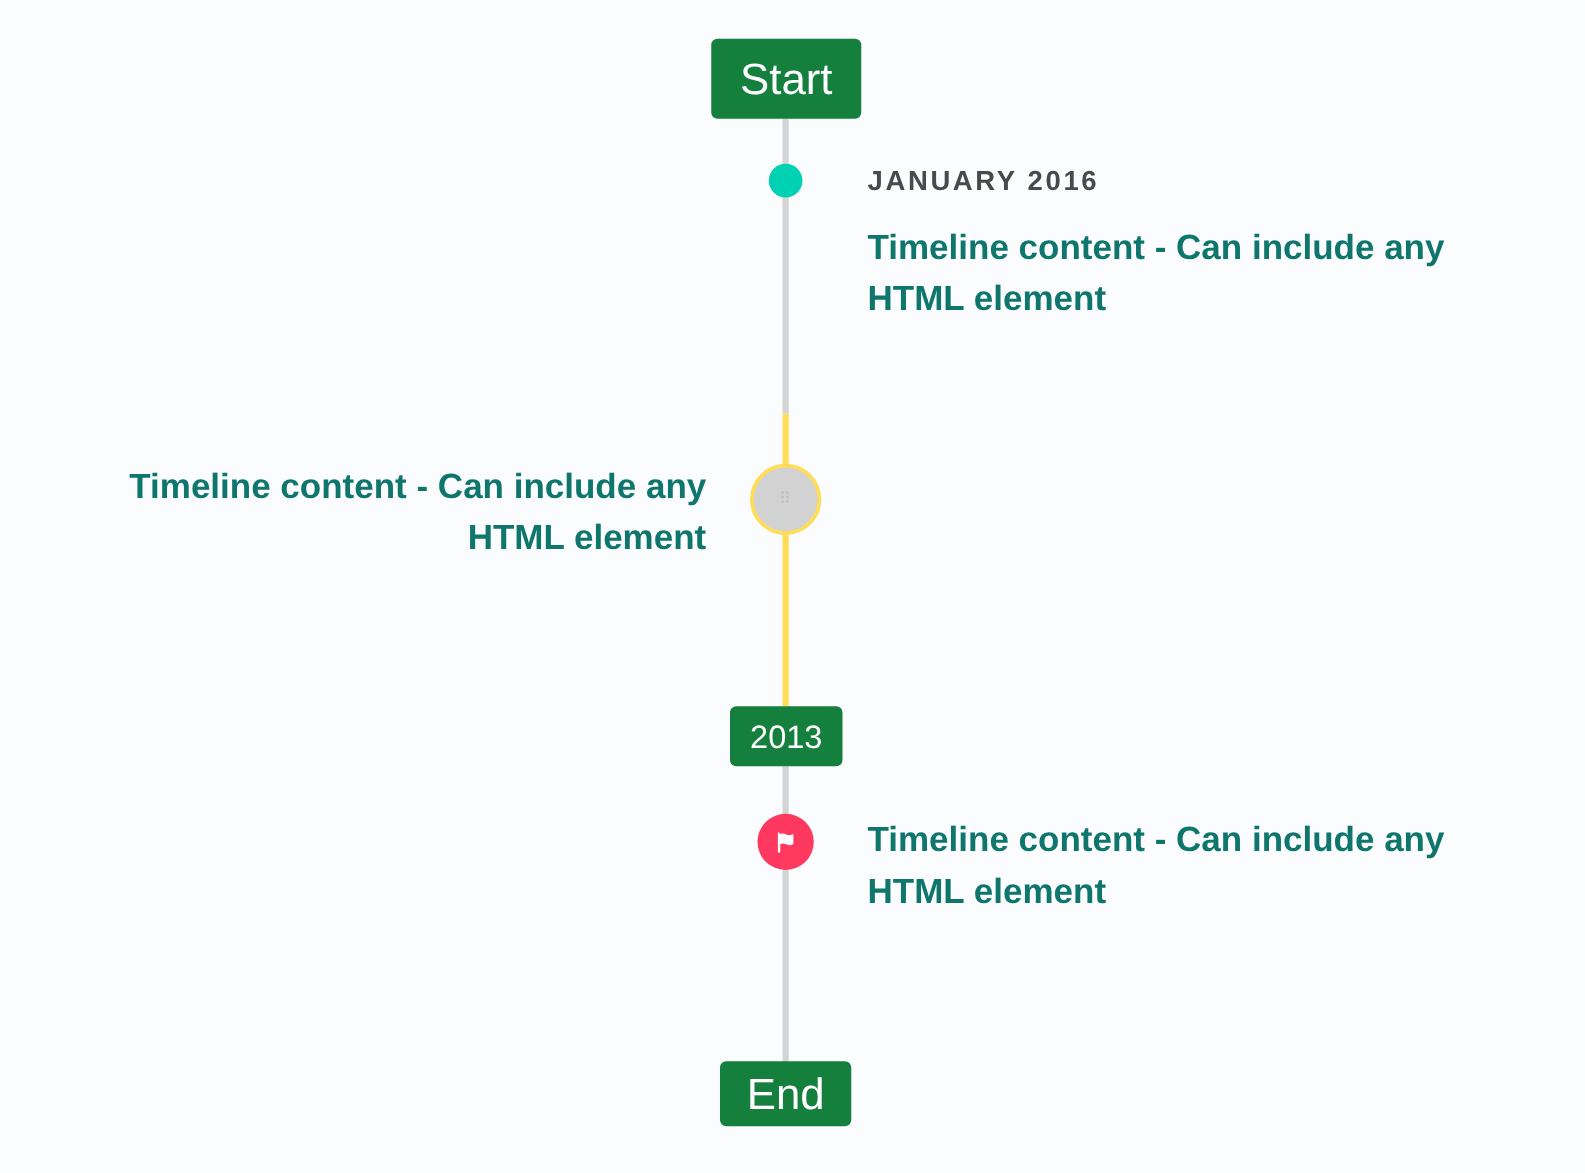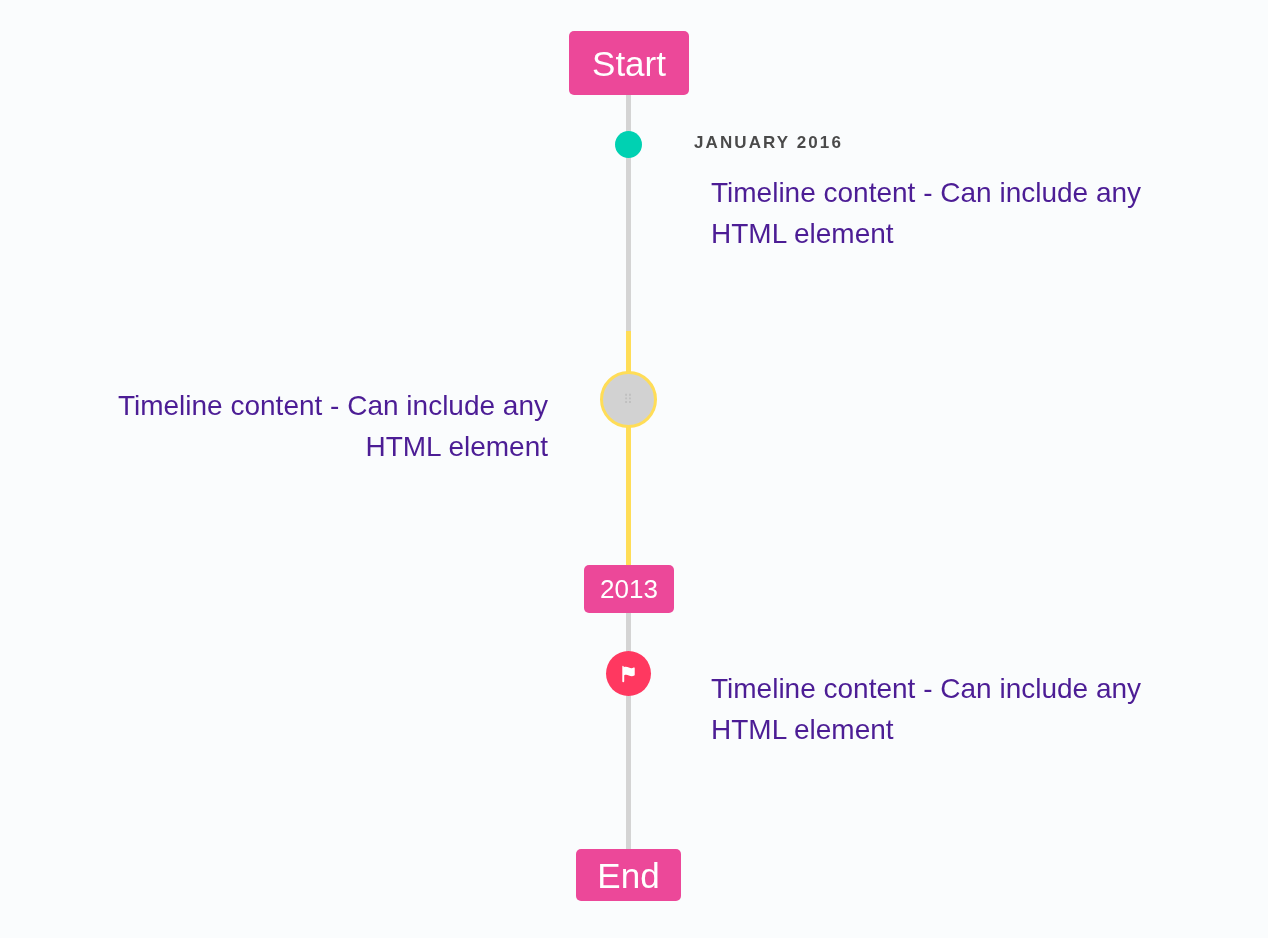--- a/index.html
+++ b/index.html
@@ -34,21 +34,21 @@
     width: 5px;
     top: 331px;
     height: 234px;
     background: #ffdd57;
   }
   .rail-2 { top: 613px; height: 240px; }           
 
   
   .tl-header {
     position: absolute;
-    background: #ec4899;
+    background: #15803d;
     color: #ffffff;
     border-radius: 5px;
     display: flex;
     align-items: center;
     justify-content: center;
     box-sizing: border-box;
     line-height: 1;
     white-space: nowrap;
   }
   .header-start {
@@ -102,34 +102,34 @@
     background: #ff3860;
   }
   .marker-flag svg { display: block; }
 
   
   .tl-content {
     position: absolute;
     box-sizing: border-box;
   }
   .tl-content .heading {
-    font-size: 17px;
+    font-size: 22px;
     font-weight: bold;
     letter-spacing: 2.1px;
     color: #4a4a4a;
     text-transform: uppercase;
     margin: 0 0 22px 0;
     line-height: 1;
   }
   .tl-content .body {
     font-size: 28px;
-    color: #4c1d95;
+    color: #0f766e;
     line-height: 1.45;
-    margin: 17px;
-    font-weight: 400;
+    margin: 0;
+    font-weight: 700;
   }
 
   .content-jan   { left: 694px; top: 134px;  width: 540px; text-align: left; }
   .content-feb   { left: 30px;  top: 369px;  width: 535px; text-align: right; }
   .content-mar   { left: 694px; top: 652px;  width: 540px; text-align: left; }
 </style>
 </head>
 <body>
 
 <div id="timeline">

